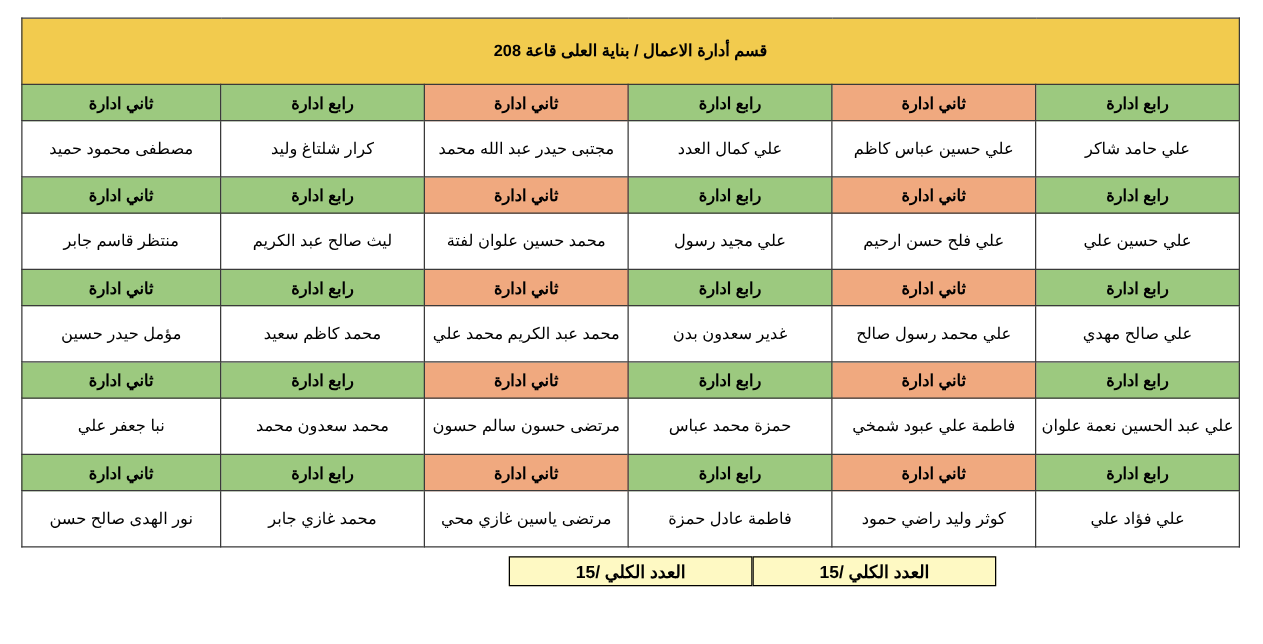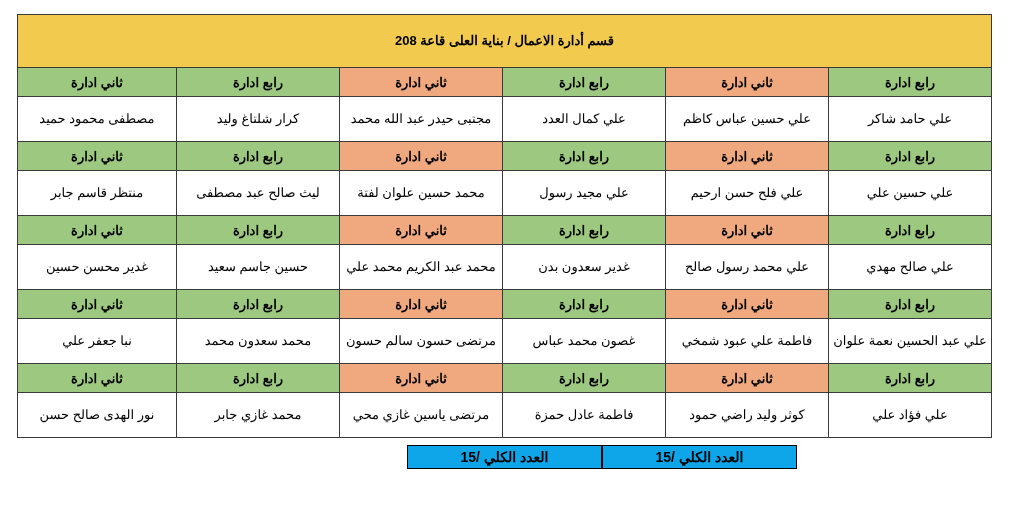--- a/index.html
+++ b/index.html
@@ -50,21 +50,21 @@
     padding: 2px;
   }
   .hdr-green { background: #9cc97f; }
   .hdr-orange { background: #f0a97f; }
   .name-cell {
     height: 38px;
     font-size: 13px;
     line-height: 1.25;
   }
   .total-box {
-    background: #0ea5e9;
+    background: #fef9c3;
     border: 1px solid #000;
     font-weight: bold;
     font-size: 14px;
     text-align: center;
     padding: 3px 0;
     box-sizing: border-box;
   }
   .totals-row {
     width: 974px;
     margin: 7px auto 0 auto;
@@ -120,53 +120,53 @@
         <td class="hdr hdr-green">رابع ادارة</td>
         <td class="hdr hdr-orange">ثاني ادارة</td>
         <td class="hdr hdr-green">رابع ادارة</td>
         <td class="hdr hdr-green">ثاني ادارة</td>
       </tr>
       <tr>
         <td class="name-cell">علي حسين علي</td>
         <td class="name-cell">علي فلح حسن ارحيم</td>
         <td class="name-cell">علي مجيد رسول</td>
         <td class="name-cell">محمد حسين علوان لفتة</td>
-        <td class="name-cell">ليث صالح عبد مصطفى</td>
+        <td class="name-cell">ليث صالح عبد الكريم</td>
         <td class="name-cell">منتظر قاسم جابر</td>
       </tr>
 
       <tr>
         <td class="hdr hdr-green">رابع ادارة</td>
         <td class="hdr hdr-orange">ثاني ادارة</td>
         <td class="hdr hdr-green">رابع ادارة</td>
         <td class="hdr hdr-orange">ثاني ادارة</td>
         <td class="hdr hdr-green">رابع ادارة</td>
         <td class="hdr hdr-green">ثاني ادارة</td>
       </tr>
       <tr>
         <td class="name-cell">علي صالح مهدي</td>
         <td class="name-cell">علي محمد رسول صالح</td>
         <td class="name-cell">غدير سعدون بدن</td>
         <td class="name-cell">محمد عبد الكريم محمد علي</td>
-        <td class="name-cell">حسين جاسم سعيد</td>
-        <td class="name-cell">غدير محسن حسين</td>
+        <td class="name-cell">محمد كاظم سعيد</td>
+        <td class="name-cell">مؤمل حيدر حسين</td>
       </tr>
 
       <tr>
         <td class="hdr hdr-green">رابع ادارة</td>
         <td class="hdr hdr-orange">ثاني ادارة</td>
         <td class="hdr hdr-green">رابع ادارة</td>
         <td class="hdr hdr-orange">ثاني ادارة</td>
         <td class="hdr hdr-green">رابع ادارة</td>
         <td class="hdr hdr-green">ثاني ادارة</td>
       </tr>
       <tr>
         <td class="name-cell">علي عبد الحسين نعمة علوان</td>
         <td class="name-cell">فاطمة علي عبود شمخي</td>
-        <td class="name-cell">غصون محمد عباس</td>
+        <td class="name-cell">حمزة محمد عباس</td>
         <td class="name-cell">مرتضى حسون سالم حسون</td>
         <td class="name-cell">محمد سعدون محمد</td>
         <td class="name-cell">نبا جعفر علي</td>
       </tr>
 
       <tr>
         <td class="hdr hdr-green">رابع ادارة</td>
         <td class="hdr hdr-orange">ثاني ادارة</td>
         <td class="hdr hdr-green">رابع ادارة</td>
         <td class="hdr hdr-orange">ثاني ادارة</td>

